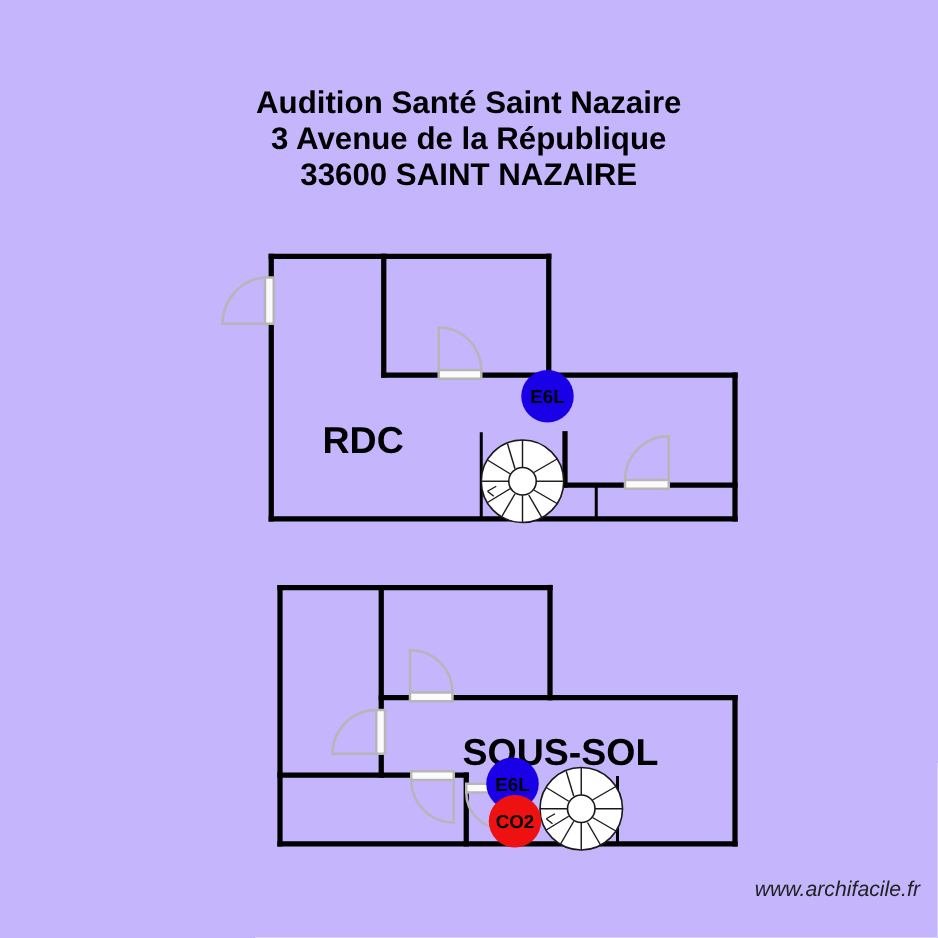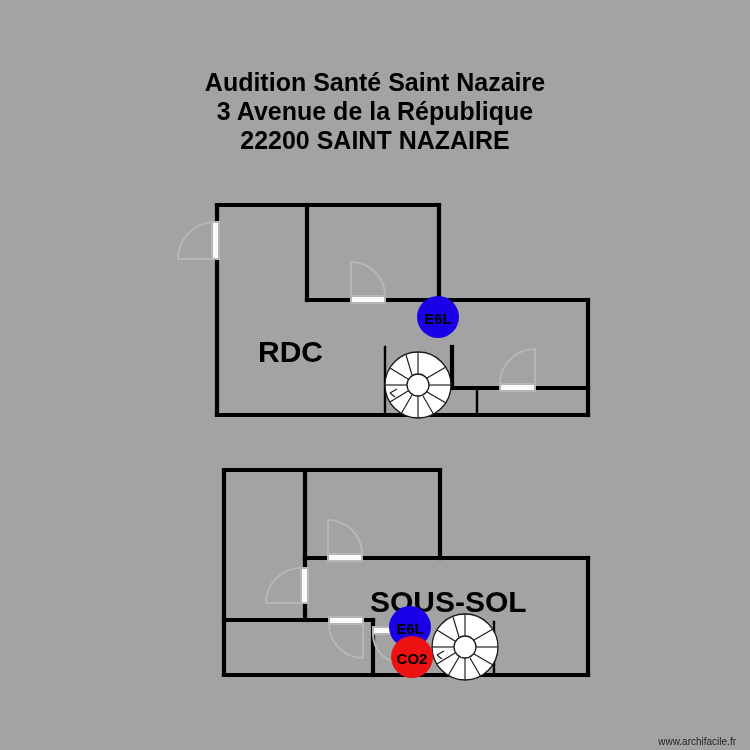--- a/index.html
+++ b/index.html
@@ -12,21 +12,21 @@
     height: 750px;
     position: relative;
     font-family: "Liberation Sans", sans-serif;
     overflow: hidden;
   }
   #page {
     position: absolute;
     left: 0; top: 0;
     width: 750px;
     height: 750px;
-    background: #a3a3a3;
+    background: #c4b5fd;
   }
   .title-block {
     position: absolute;
     left: 0;
     top: 68px;
     width: 750px;
     text-align: center;
   }
   .title-line {
     font-family: "Liberation Sans", sans-serif;
@@ -89,36 +89,37 @@
   .badge-text {
     font-family: "Liberation Sans", sans-serif;
     font-weight: bold;
     fill: #000000;
     text-anchor: middle;
     dominant-baseline: central;
   }
   .footer {
     position: absolute;
     right: 14px;
-    bottom: 3px;
-    font-family: "Liberation Sans", sans-serif;
-    font-size: 10px;
+    bottom: 28px;
+    font-family: "Liberation Sans", sans-serif;
+    font-size: 17px;
     color: #222222;
     white-space: pre;
+    font-style: italic;
   }
 </style>
 </head>
 <body>
 
 <div id="page">
 
   <div class="title-block">
     <div class="title-line">Audition Santé Saint Nazaire</div>
     <div class="title-line">3 Avenue de la République</div>
-    <div class="title-line">22200 SAINT NAZAIRE</div>
+    <div class="title-line">33600 SAINT NAZAIRE</div>
   </div>
 
   <svg id="plan-svg" viewBox="0 0 750 750">
 
     <g>
 
       <g>
 
         <path class="wall" d="M 217 205 L 439 205"></path>
 

